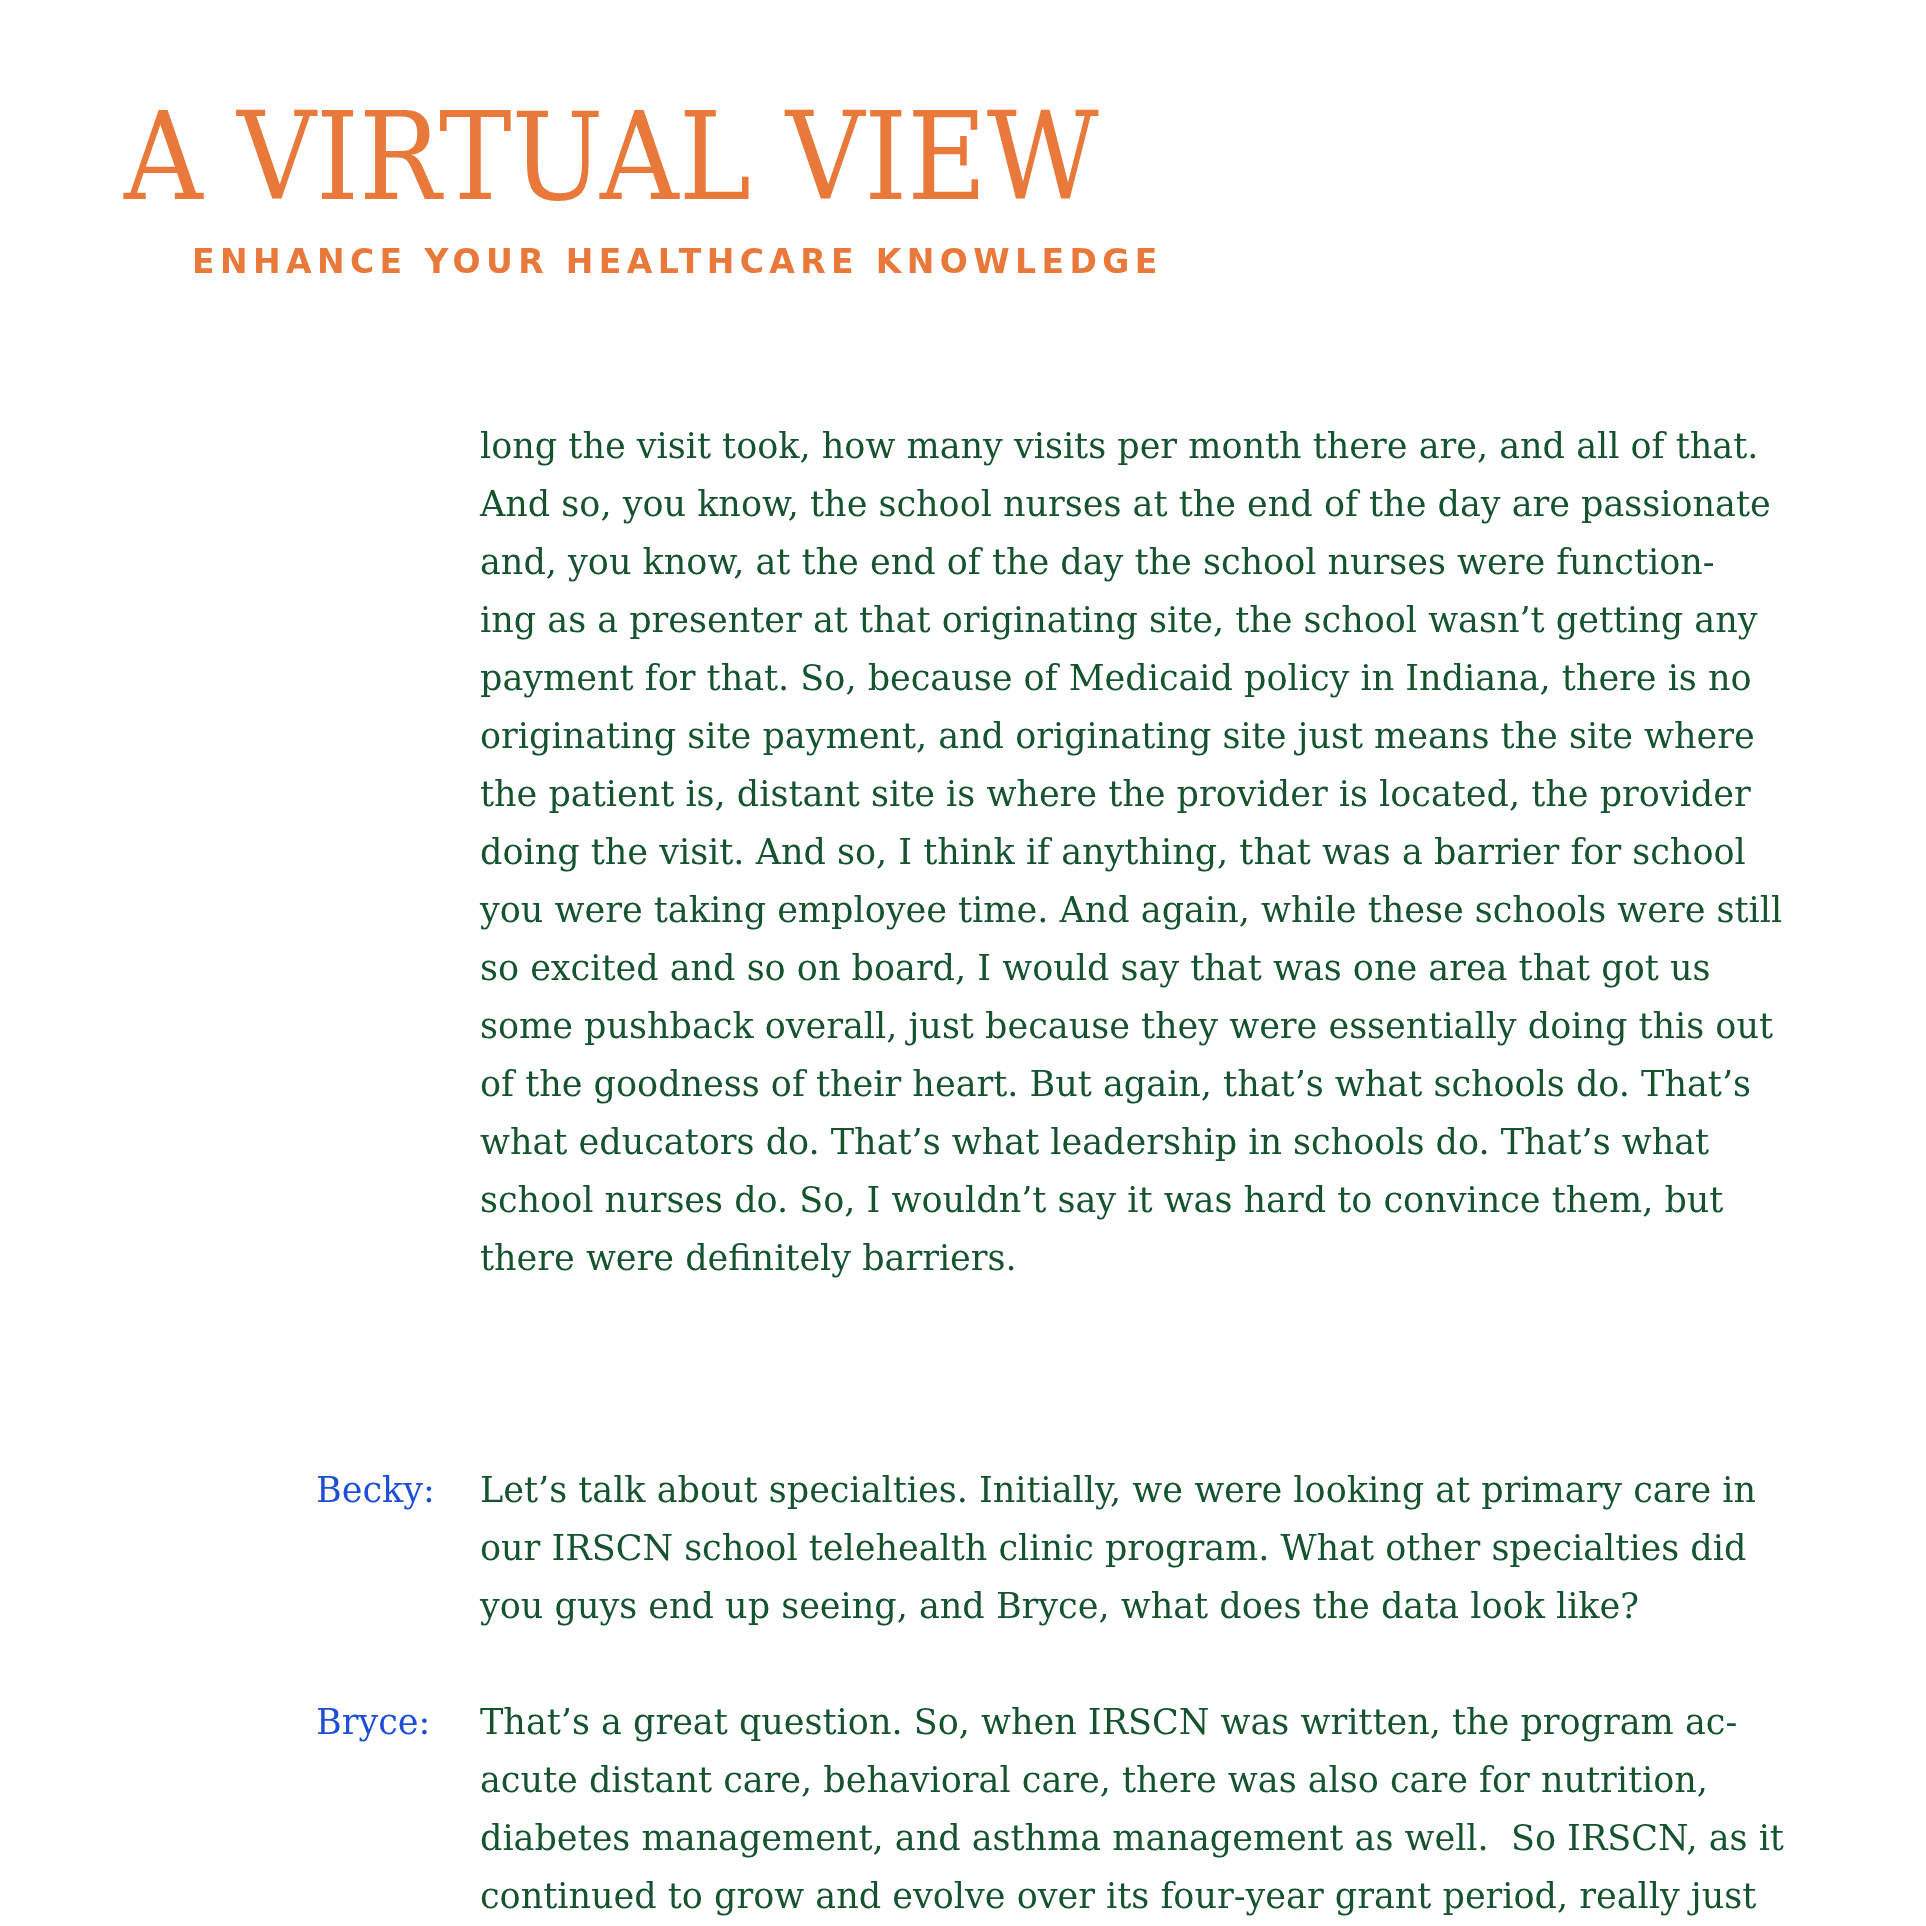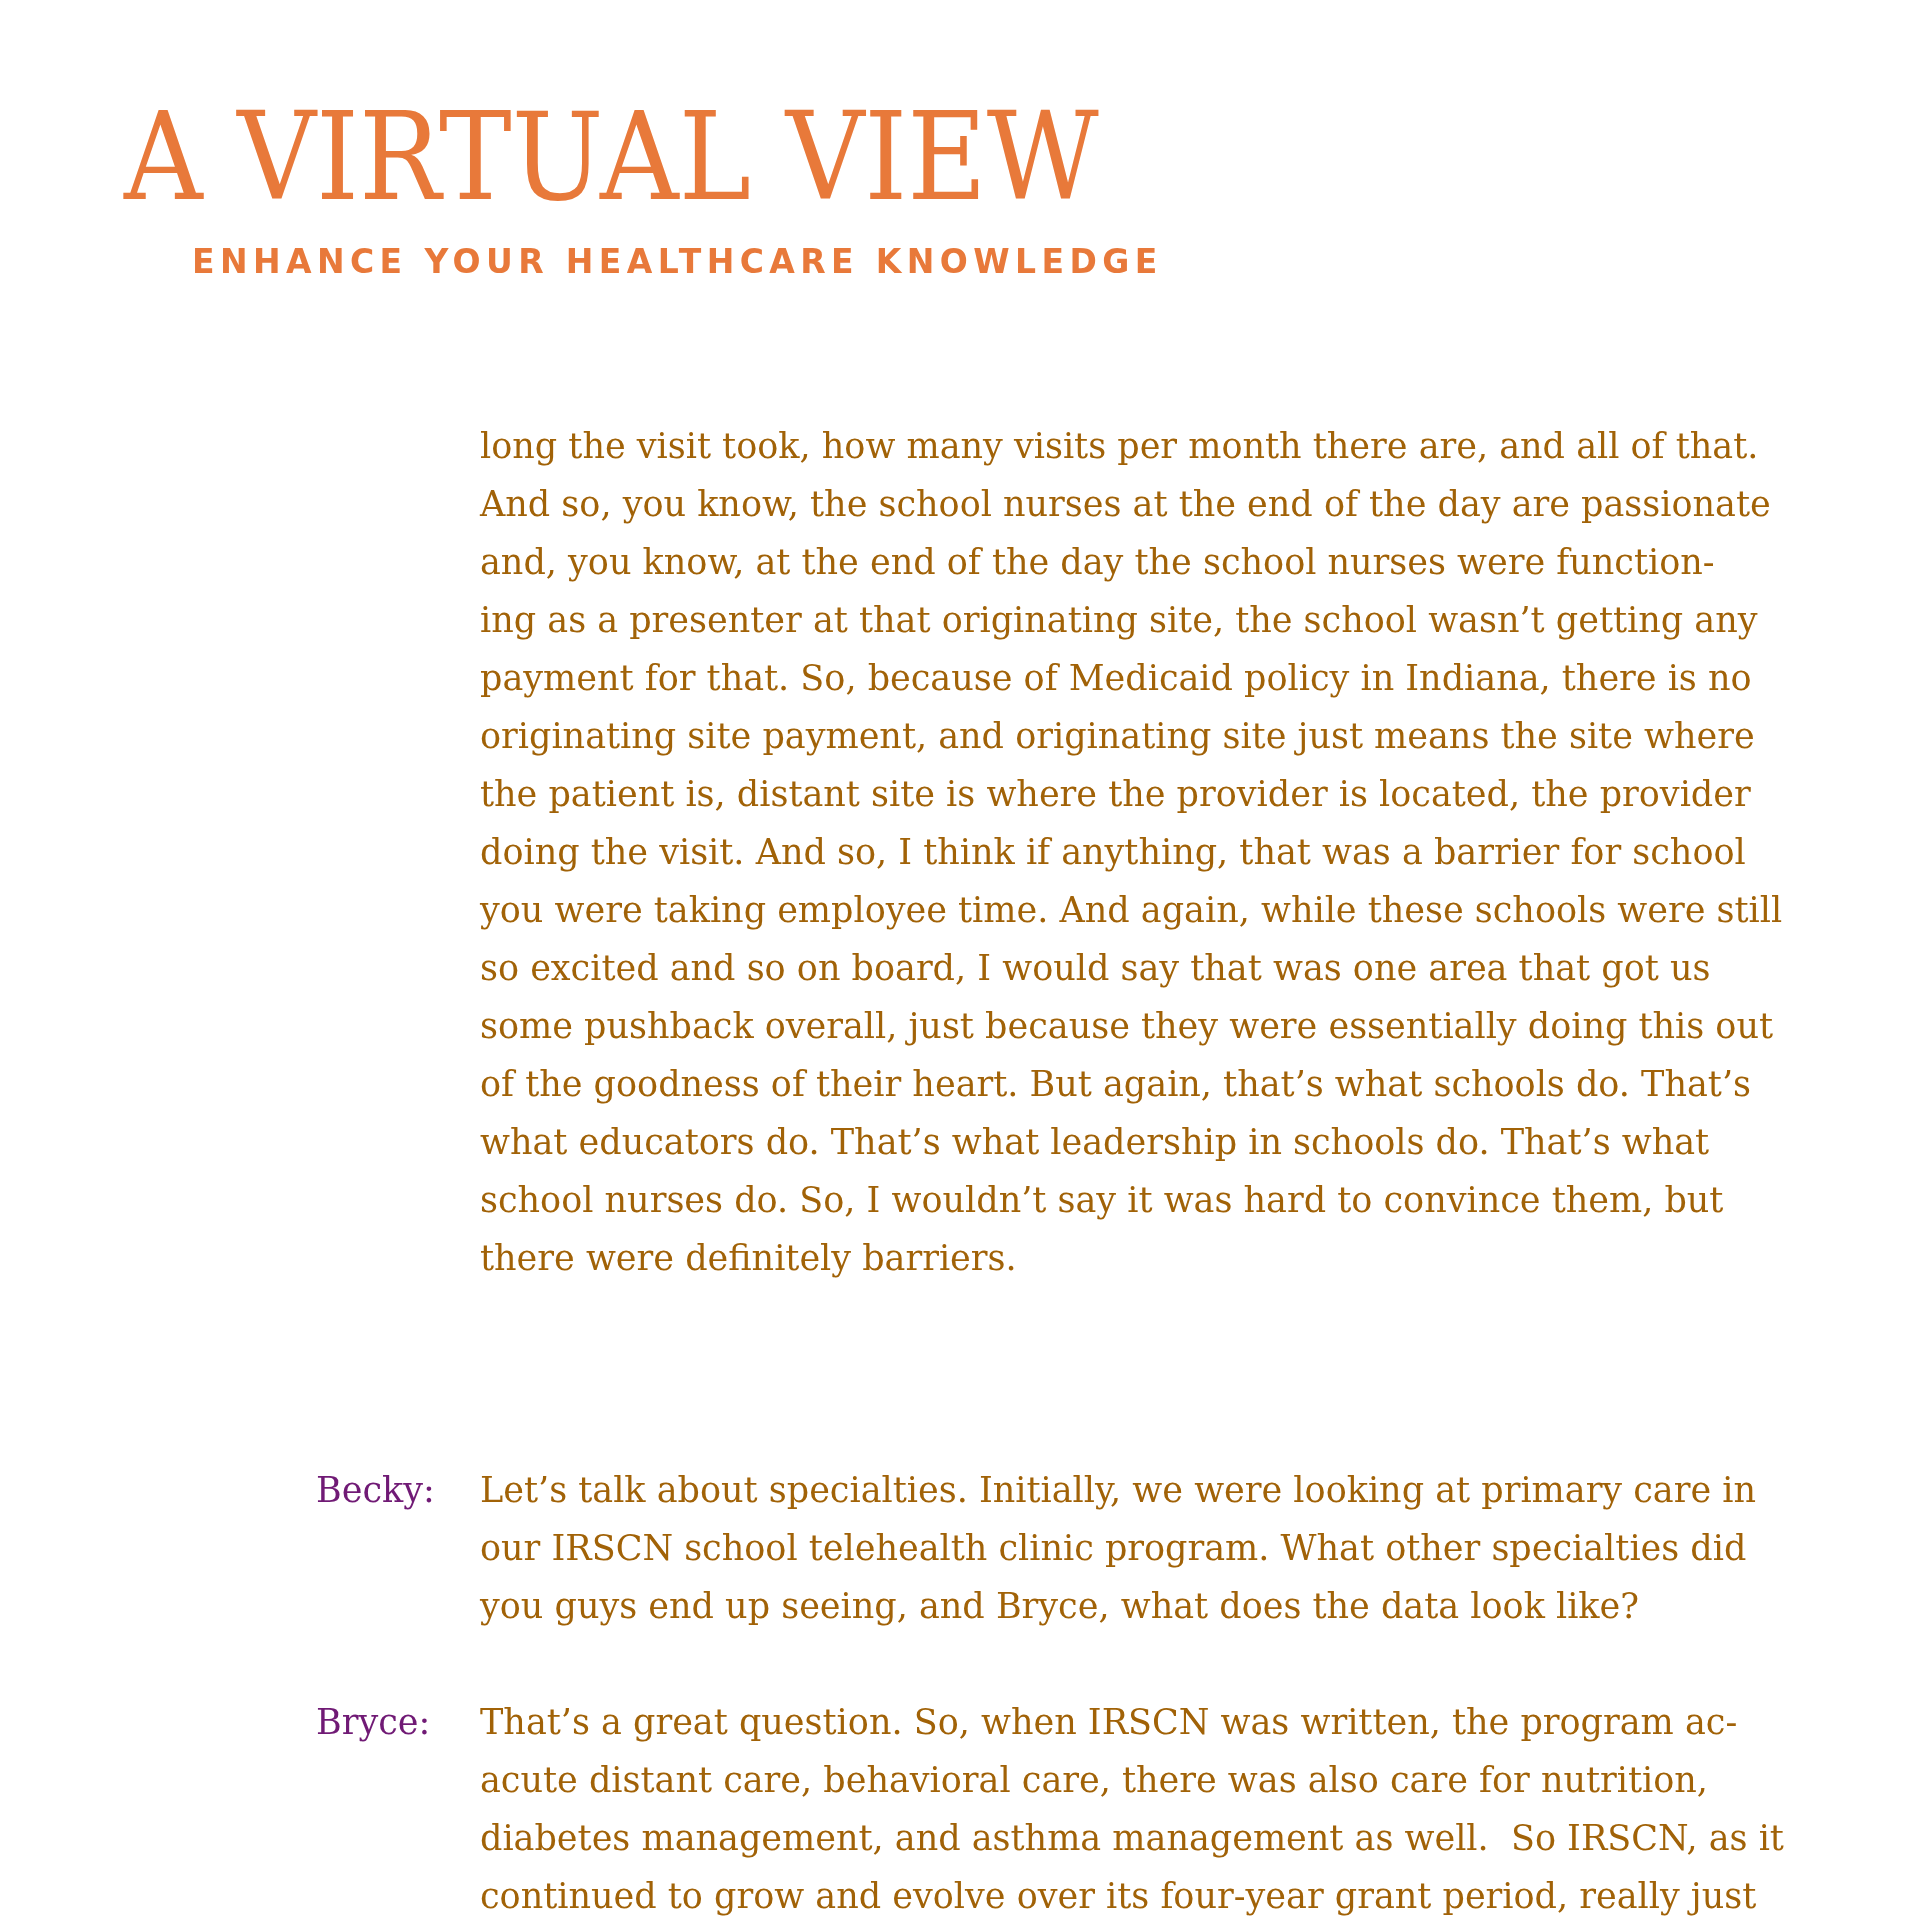--- a/index.html
+++ b/index.html
@@ -18,25 +18,25 @@
     position:absolute; left:183px; top:245px;
     font-size:33px; line-height:1; font-weight:bold; letter-spacing:5.4px;
     color:#E8793A; font-family:"DejaVu Sans", "Liberation Sans", sans-serif;
     white-space:pre;
     margin-left:9px;
   }
   
   .para { position:absolute; left:316px; }
   .speaker {
     position:absolute; left:0; top:0;
-    font-size:35px; line-height:58px; color:#701a75; white-space:pre;
+    font-size:35px; line-height:58px; color:#1d4ed8; white-space:pre;
   }
   .lines { margin-left:164px; }
   .line {
-    font-size:35px; line-height:58px; color:#a16207; white-space:pre;
+    font-size:35px; line-height:58px; color:#14532d; white-space:pre;
   }
 </style>
 </head>
 <body>
 
 <div class="page">
 
   <div class="masthead-title">A VIRTUAL VIEW</div>
   <div class="masthead-subtitle">ENHANCE YOUR HEALTHCARE KNOWLEDGE</div>
 

